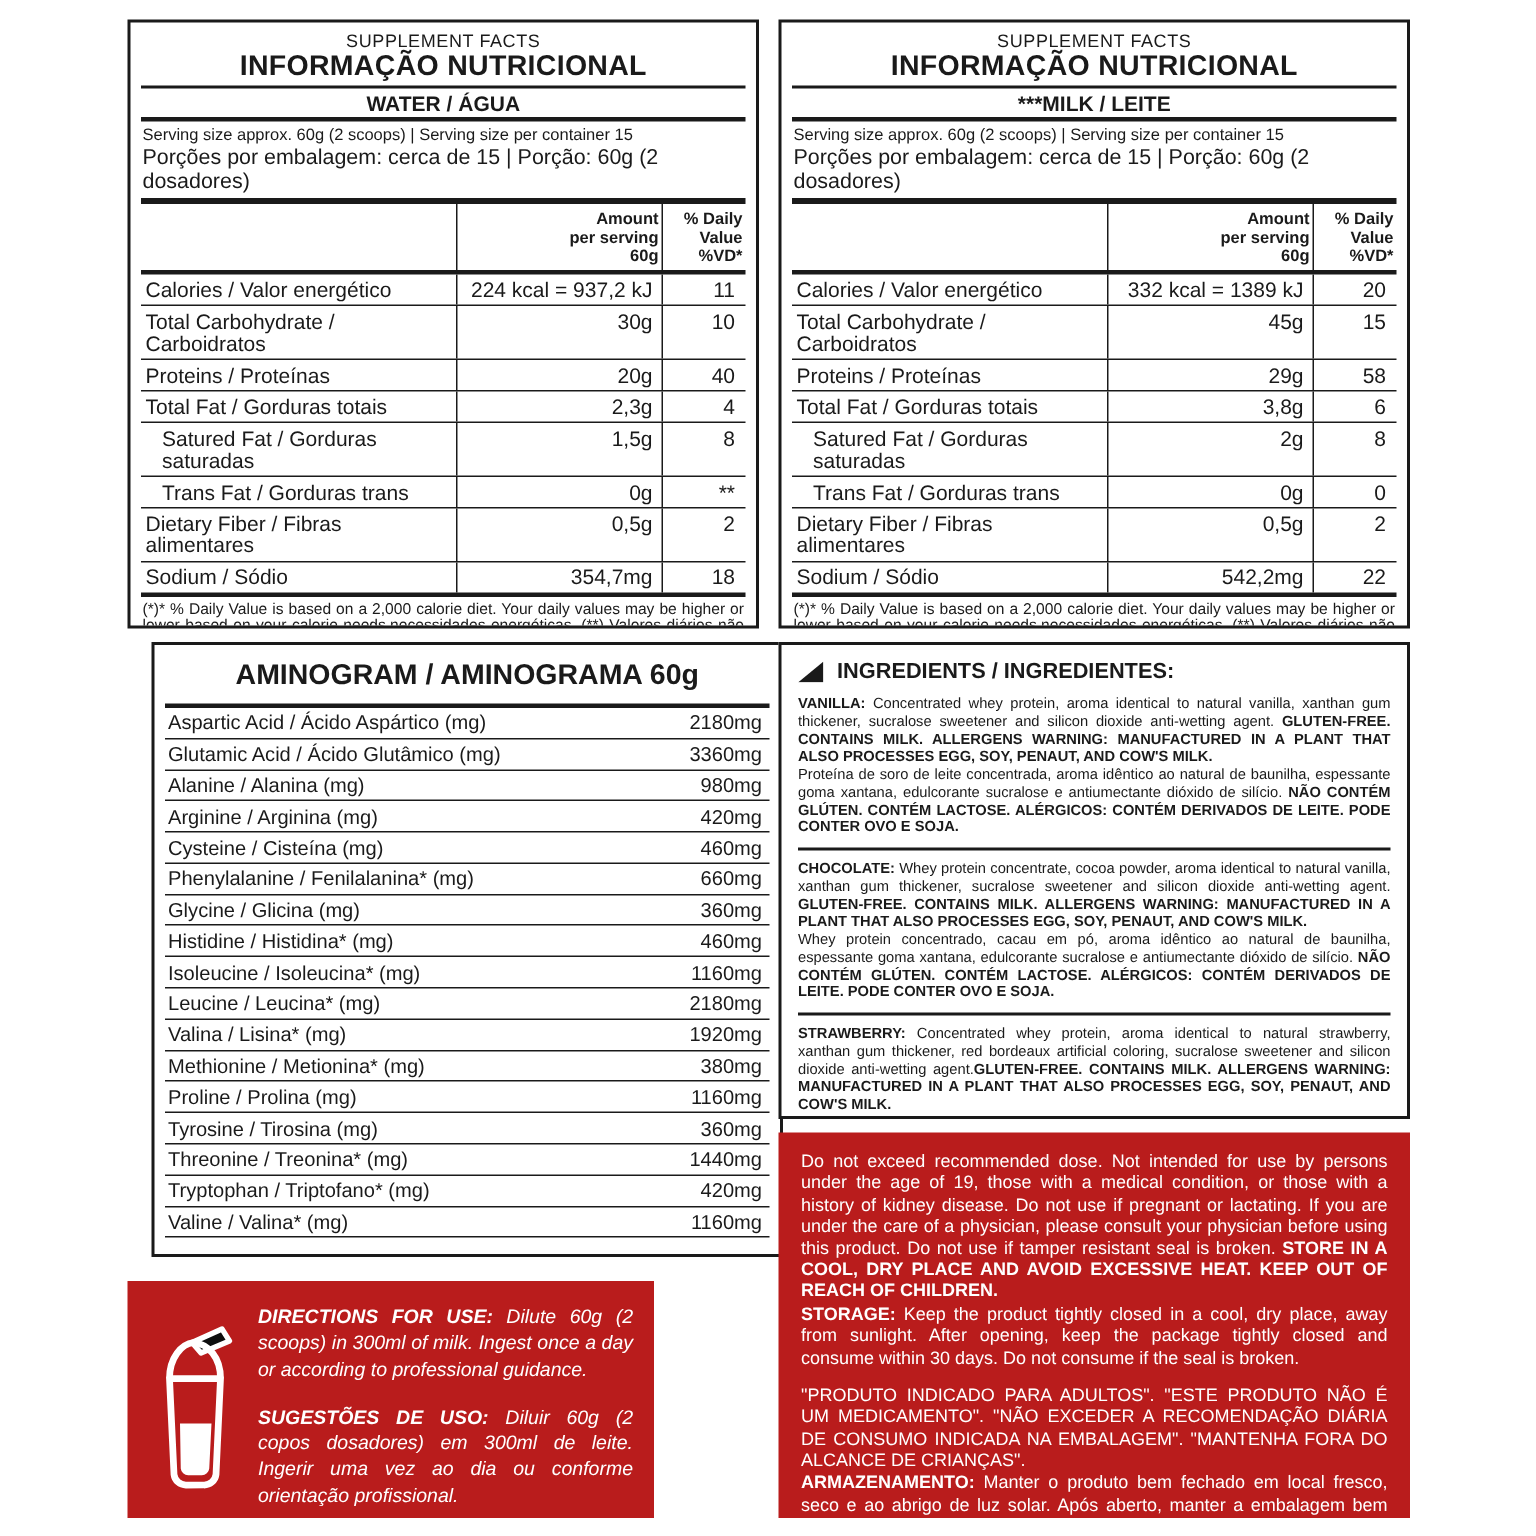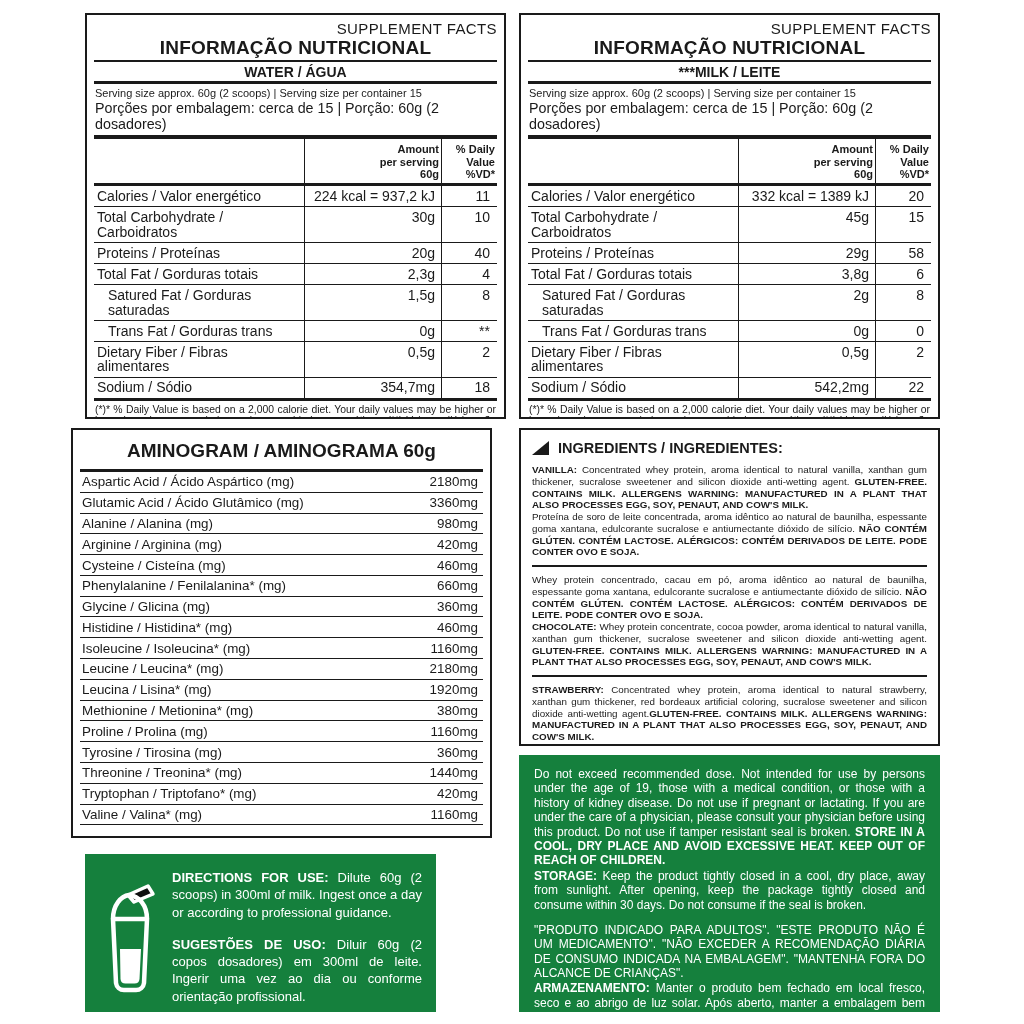--- a/index.html
+++ b/index.html
@@ -4,29 +4,29 @@
 <style>
   html,body{margin:0;padding:0;}
   body{
     width:1024px;height:1024px;position:relative;background:#ffffff;
     font-family:"Liberation Sans", sans-serif;color:#1a1a1a;
     -webkit-font-smoothing:antialiased;
   }
   .panel{position:absolute;border:2px solid #1a1a1a;background:#fff;box-sizing:border-box;overflow:hidden;}
   #panel-water{left:85px;top:13px;width:421px;height:406px;}
   #panel-milk{left:519px;top:13px;width:421px;height:406px;}
-  #panel-amino{left:71px;top:428px;width:421px;height:410px;}
+  #panel-amino{left:101px;top:428px;width:421px;height:410px;}
   #panel-ingredients{left:519px;top:428px;width:421px;height:318px;}
-  .blackbox{position:absolute;background:#15803d;color:#fff;box-sizing:border-box;overflow:hidden;}
-  #box-directions{left:85px;top:854px;width:351px;height:158px;display:flex;align-items:flex-start;gap:13px;padding:15px 14px 10px 16px;}
+  .blackbox{position:absolute;background:#b91c1c;color:#fff;box-sizing:border-box;overflow:hidden;}
+  #box-directions{left:85px;top:854px;width:351px;height:158px;display:flex;align-items:flex-start;gap:13px;padding:15px 14px 10px 16px;font-style:italic;}
   #box-warnings{left:519px;top:755px;width:421px;height:257px;padding:12px 15px;}
 
   
   .nt{padding:0 7px;}
-  .nt-title1{text-align:right;font-size:15px;letter-spacing:.4px;margin-top:5px;}
+  .nt-title1{text-align:center;font-size:12px;letter-spacing:.4px;margin-top:5px;}
   .nt-title2{text-align:center;font-size:19px;font-weight:bold;letter-spacing:.2px;}
   .rule2{border-top:2px solid #1a1a1a;margin:1px 0;}
   .nt-variant{text-align:center;font-weight:bold;font-size:14px;padding:1px 0;}
   .rule3{border-top:3px solid #1a1a1a;}
   .nt-serv-en{font-size:11px;padding:3px 1px 0;}
   .nt-serv-pt{font-size:14.3px;padding:1px 1px 3px;}
   .rule4{border-top:4px solid #1a1a1a;}
   .nt-head{display:grid;grid-template-columns:1fr 137px 56px;border-bottom:3px solid #1a1a1a;}
   .nt-hcell{padding:4px 2px 3px;font-weight:bold;font-size:11px;line-height:1.15;text-align:right;white-space:pre-line;}
   .vline{border-left:1px solid #1a1a1a;}
@@ -239,21 +239,21 @@
       </div>
       <div class="am-row">
         <span class="am-lbl">Isoleucine / Isoleucina* (mg)</span>
         <span class="am-val">1160mg</span>
       </div>
       <div class="am-row">
         <span class="am-lbl">Leucine / Leucina* (mg)</span>
         <span class="am-val">2180mg</span>
       </div>
       <div class="am-row">
-        <span class="am-lbl">Leucina / Lisina* (mg)</span>
+        <span class="am-lbl">Valina / Lisina* (mg)</span>
         <span class="am-val">1920mg</span>
       </div>
       <div class="am-row">
         <span class="am-lbl">Methionine / Metionina* (mg)</span>
         <span class="am-val">380mg</span>
       </div>
       <div class="am-row">
         <span class="am-lbl">Proline / Prolina (mg)</span>
         <span class="am-val">1160mg</span>
       </div>
@@ -282,22 +282,22 @@
       <span class="tri"></span>
       <span>INGREDIENTS / INGREDIENTES:</span>
     </div>
     <div id="flavors">
         <div class="flavor">
           <div><b>VANILLA:</b><span> Concentrated whey protein, aroma identical to natural vanilla, xanthan gum thickener, sucralose sweetener and silicon dioxide anti-wetting agent. </span><b>GLUTEN-FREE. CONTAINS MILK. ALLERGENS WARNING: MANUFACTURED IN A PLANT THAT ALSO PROCESSES EGG, SOY, PENAUT, AND COW'S MILK.</b></div>
           <div><span>Proteína de soro de leite concentrada, aroma idêntico ao natural de baunilha, espessante goma xantana, edulcorante sucralose e antiumectante dióxido de silício. </span><b>NÃO CONTÉM GLÚTEN. CONTÉM LACTOSE. ALÉRGICOS: CONTÉM DERIVADOS DE LEITE. PODE CONTER OVO E SOJA.</b></div>
         </div>
         <div class="ing-sep"></div>
         <div class="flavor">
+          <div><b>CHOCOLATE:</b><span> Whey protein concentrate, cocoa powder, aroma identical to natural vanilla, xanthan gum thickener, sucralose sweetener and silicon dioxide anti-wetting agent. </span><b>GLUTEN-FREE. CONTAINS MILK. ALLERGENS WARNING: MANUFACTURED IN A PLANT THAT ALSO PROCESSES EGG, SOY, PENAUT, AND COW'S MILK.</b></div>
           <div><span>Whey protein concentrado, cacau em pó, aroma idêntico ao natural de baunilha, espessante goma xantana, edulcorante sucralose e antiumectante dióxido de silício. </span><b>NÃO CONTÉM GLÚTEN.  CONTÉM LACTOSE. ALÉRGICOS: CONTÉM DERIVADOS DE LEITE. PODE CONTER OVO E SOJA.</b></div>
-          <div><b>CHOCOLATE:</b><span> Whey protein concentrate, cocoa powder, aroma identical to natural vanilla, xanthan gum thickener, sucralose sweetener and silicon dioxide anti-wetting agent. </span><b>GLUTEN-FREE. CONTAINS MILK. ALLERGENS WARNING: MANUFACTURED IN A PLANT THAT ALSO PROCESSES EGG, SOY, PENAUT, AND COW'S MILK.</b></div>
         </div>
         <div class="ing-sep"></div>
         <div class="flavor">
           <div><b>STRAWBERRY:</b><span> Concentrated whey protein, aroma identical to natural strawberry, xanthan gum thickener, red bordeaux artificial coloring, sucralose sweetener and silicon dioxide anti-wetting agent.</span><b>GLUTEN-FREE. CONTAINS MILK. ALLERGENS WARNING: MANUFACTURED IN A PLANT THAT ALSO PROCESSES EGG, SOY, PENAUT, AND COW'S MILK.</b></div>
           <div><span>Proteína de soro de leite concentrada, aroma idêntico ao natural de morango, espessante goma xantana, corante artificial vermelho bordeaux, edulcorante sucralose e antiumectante dióxido de silício. Colorido artificialmente. </span></div>
         </div>
       </div>
   </div>
 </div>
 

